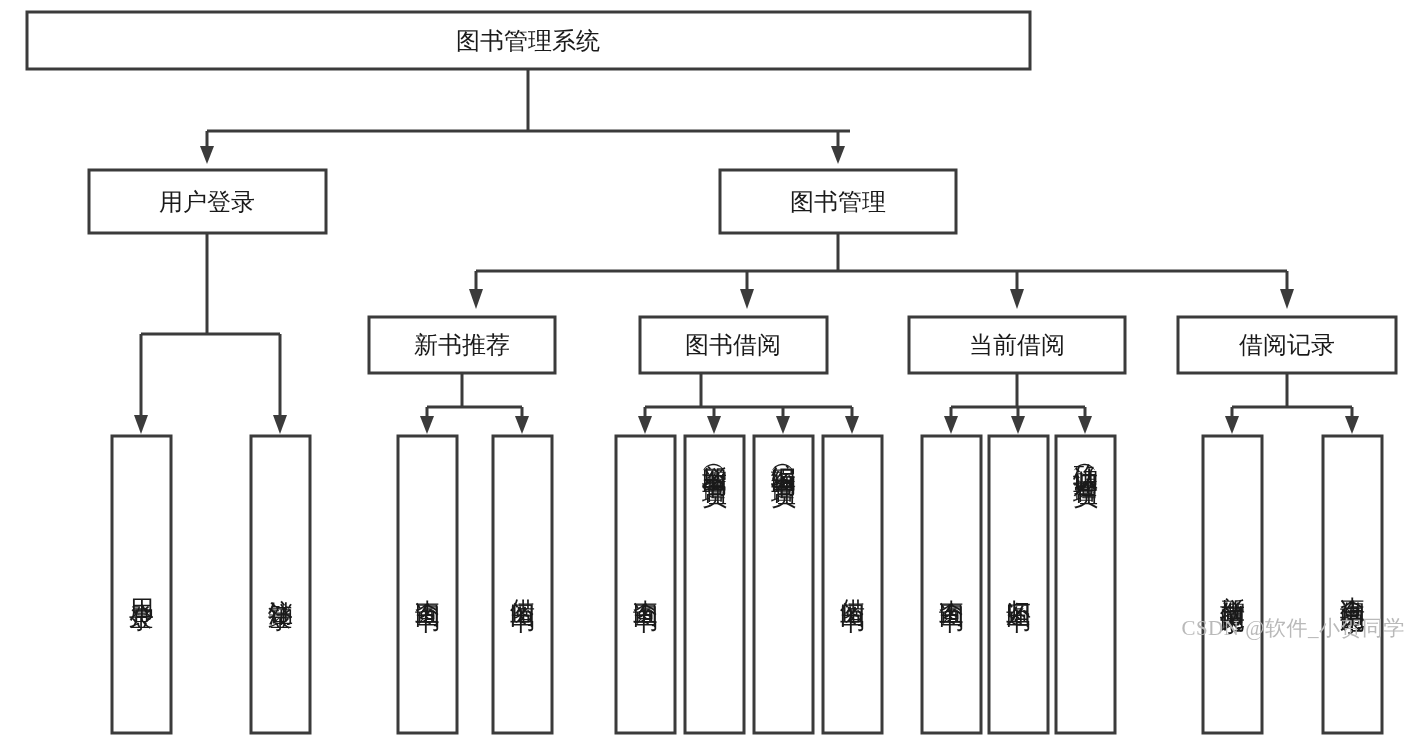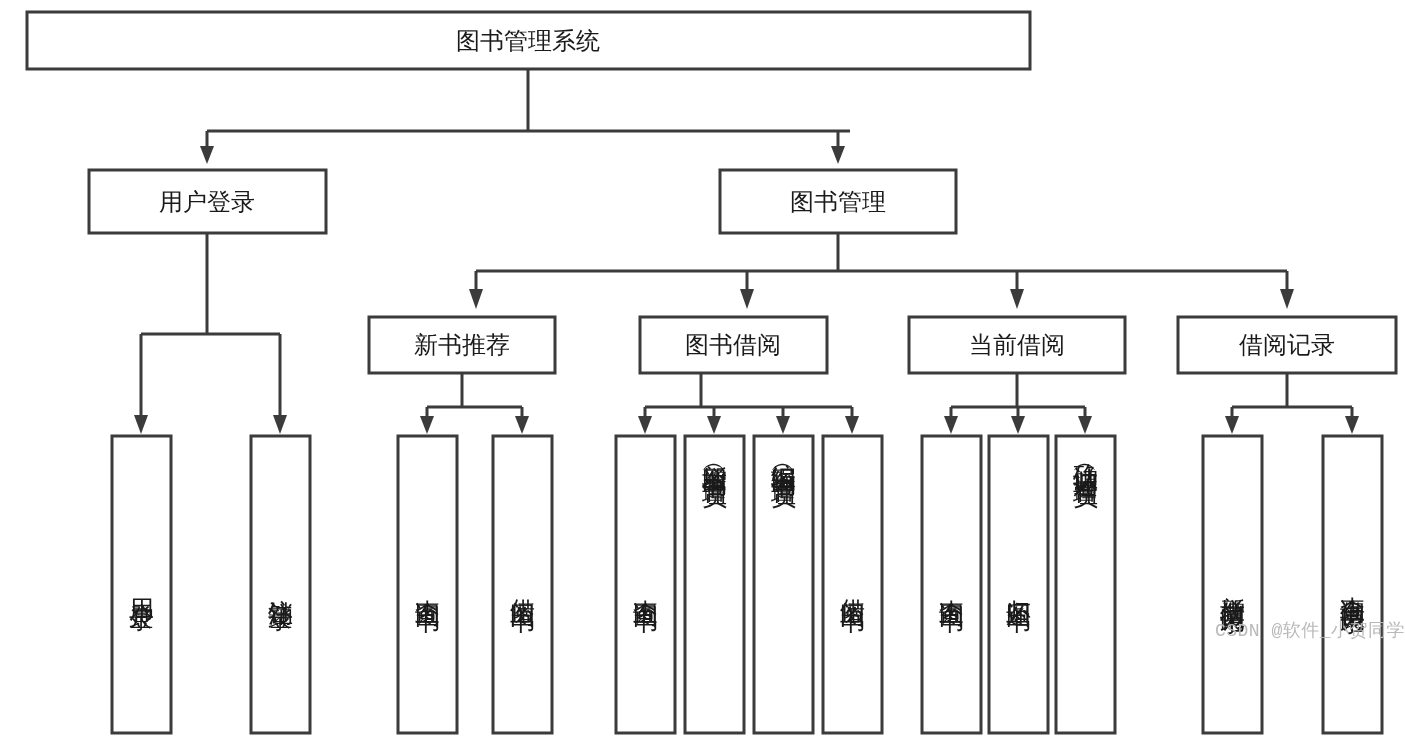--- a/index.html
+++ b/index.html
@@ -35,22 +35,22 @@
     font-family:"DejaVu Sans","Liberation Sans",sans-serif;
     font-size:25px;
     line-height:1.08;
     letter-spacing:3px;
     color:#1a1a1a;
     white-space:nowrap;
   }
   .watermark{
     position:absolute;
     right:8px;bottom:4px;
-    font-family:Liberation Mono, monospace;
-    font-size:18px;
+    font-family:Liberation Serif, serif;
+    font-size:21px;
     color:#b9b9b9;
     letter-spacing:0.5px;
     pointer-events:none;
     user-select:none;
   }
 </style>
 </head>
 <body>
 
 <div id="diagram-root">

